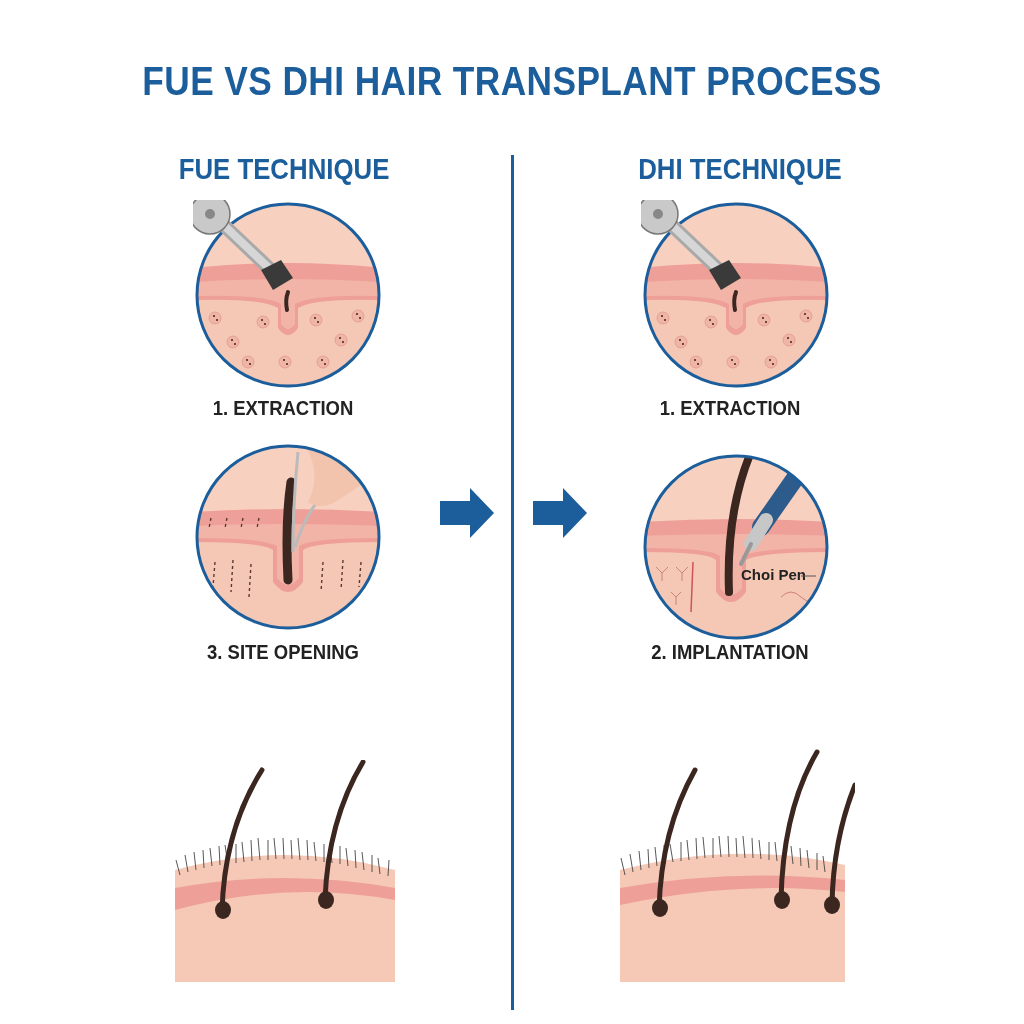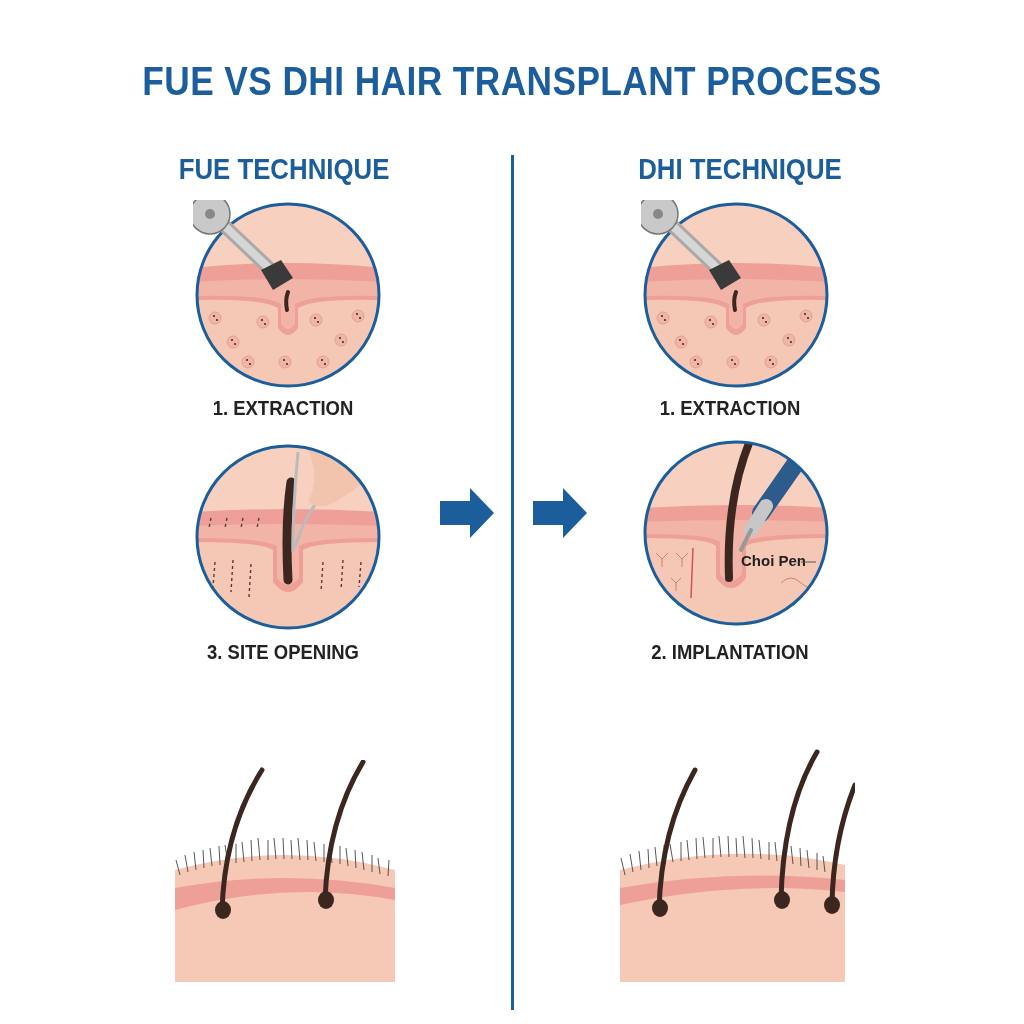--- a/index.html
+++ b/index.html
@@ -161,21 +161,21 @@
     <circle cx="95" cy="95" r="91" fill="none" stroke="#1b5e9b" stroke-width="3"></circle>
     <line x1="20" y1="15" x2="78" y2="70" stroke="#a9a9a9" stroke-width="14" stroke-linecap="round"></line>
     <line x1="20" y1="15" x2="78" y2="70" stroke="#d6d6d6" stroke-width="8" stroke-linecap="round"></line>
     <circle cx="17" cy="14" r="20" fill="#c9c9c9" stroke="#777" stroke-width="1.5"></circle>
     <circle cx="17" cy="14" r="5" fill="#888"></circle>
     <path d="M68 70 L88 60 L100 78 L80 90 Z" fill="#3a3a3a"></path>
   </svg>
 </div>
 <div class="step-label" style="left:580px; top:396px;">1. EXTRACTION</div>
 
-<div class="step" style="left:641px; top:438px;">
+<div class="step" style="left:641px; top:452px;">
   <svg viewBox="0 0 190 190">
     <defs>
         <clipPath id="c4">
           <circle cx="95" cy="95" r="91"></circle>
         </clipPath>
       </defs>
     <circle cx="95" cy="95" r="91" fill="#f7d0c0"></circle>
     <g clip-path="url(#c4)">
       <rect x="0" y="100" width="190" height="100" fill="#f5c7b5"></rect>
       <path d="M0 70 Q95 64 190 70 L190 100 Q120 100 105 108 L105 140 Q90 160 75 140 L75 108 Q68 100 0 100 Z" fill="#ee9f98"></path>

